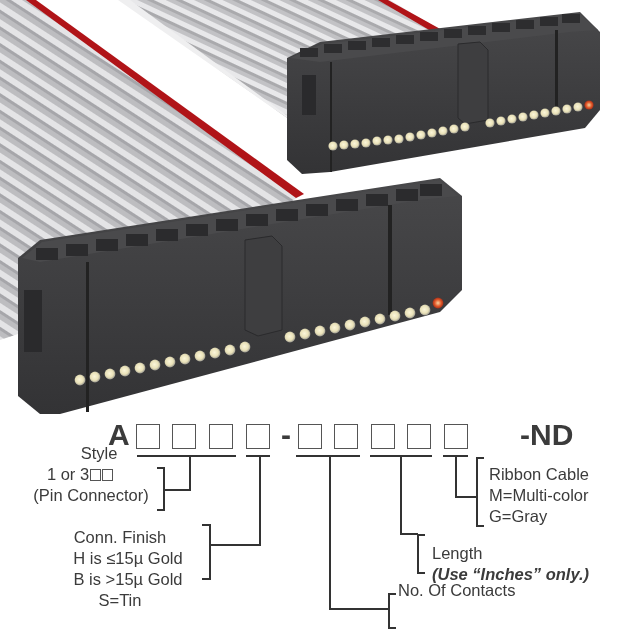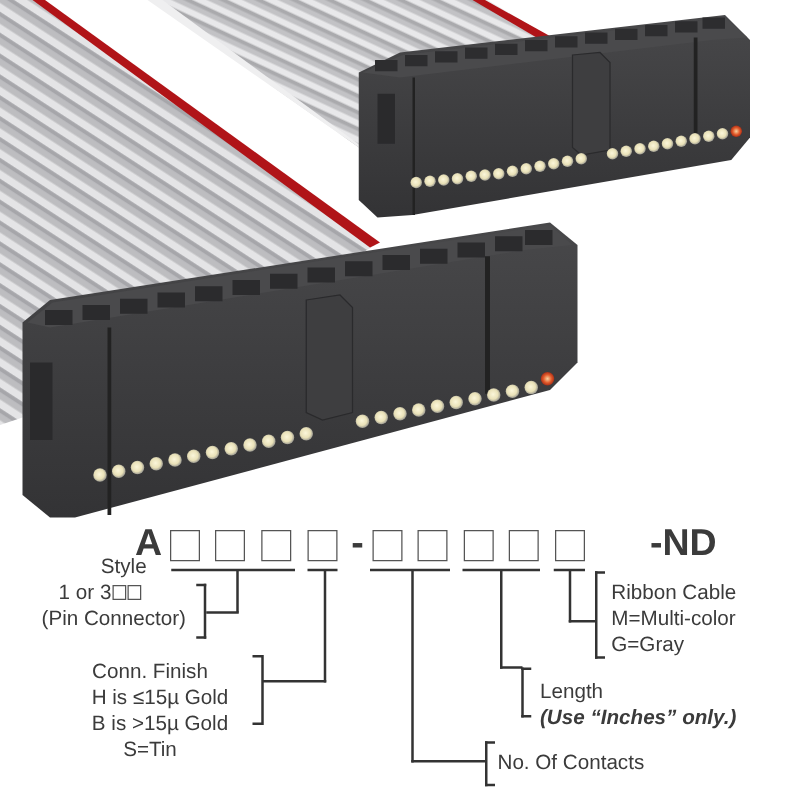--- a/index.html
+++ b/index.html
@@ -216,21 +216,21 @@
     <div style="padding-left:22px;">(Pin Connector)</div>
   </div>
 
   <div class="lbl center" style="left:40px; top:527px; width:160px;">
     <div>Conn. Finish</div>
     <div style="padding-left:16px;">H is ≤15µ  Gold</div>
     <div style="padding-left:16px;">B is &gt;15µ  Gold</div>
     <div>S=Tin</div>
   </div>
 
-  <div class="lbl" style="left:398px; top:600px;">No. Of Contacts</div>
+  <div class="lbl" style="left:398px; top:580px;">No. Of Contacts</div>
 
   <div class="lbl" style="left:432px; top:543px;">
     <div>Length</div>
     <div class="italic-bold">(Use “Inches” only.)</div>
   </div>
 
   <div class="lbl" style="left:489px; top:464px;">
     <div>Ribbon Cable</div>
     <div>M=Multi-color</div>
     <div>G=Gray</div>

